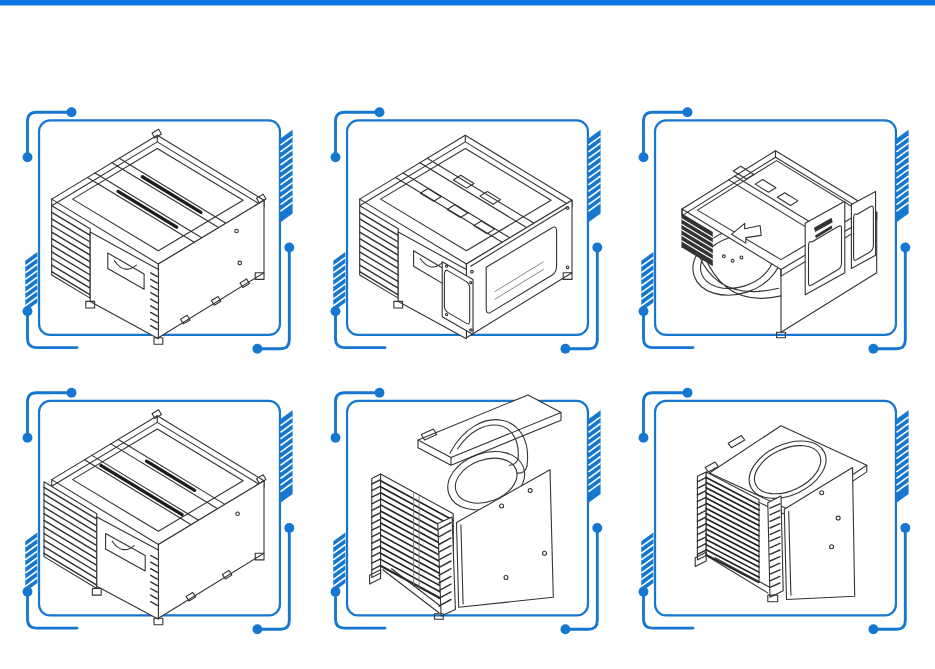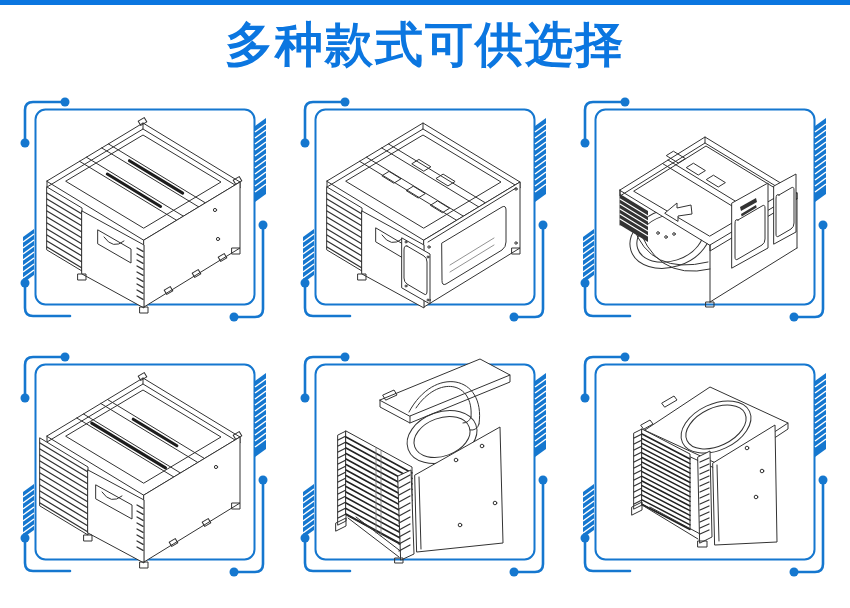--- a/index.html
+++ b/index.html
@@ -24,21 +24,20 @@
   .art .hfin{stroke-width:1.5;stroke:#222;}
   .art .sl{stroke-width:3;stroke:#1d1d1d;}
   .art .thin{stroke-width:.8;stroke:#777;}
   .art .wl{stroke:#fff;stroke-width:1.1;}
 </style>
 </head>
 <body>
 
 <div class="stage">
   <div class="topbar"></div>
-  <div class="title">多种款式可供选择</div>
 
   <div class="cell" style="left:10px;top:90px">
   <svg viewBox="0 0 270 250" aria-hidden="true">
     <rect class="f-rect" x="25.5" y="19.5" width="219" height="195" rx="10"></rect>
     <path class="f-line" d="M55,12 L23,12 Q15,12 15,20 L15,53"></path>
     <circle class="f-dot" cx="55" cy="12" r="4.5"></circle>
     <circle class="f-dot" cx="15" cy="53" r="4.5"></circle>
     <polygon class="f-badge" points="13,147 24,139 24,185 13,193"></polygon>
     <path class="f-stripe" d="M13,152 L24,144 M13,158 L24,150 M13,164 L24,156 M13,170 L24,162 M13,176 L24,168 M13,182 L24,174 M13,188 L24,180"></path>
     <path class="f-line" d="M15,193 L15,218 Q15,226 23,226 L60,226"></path>

